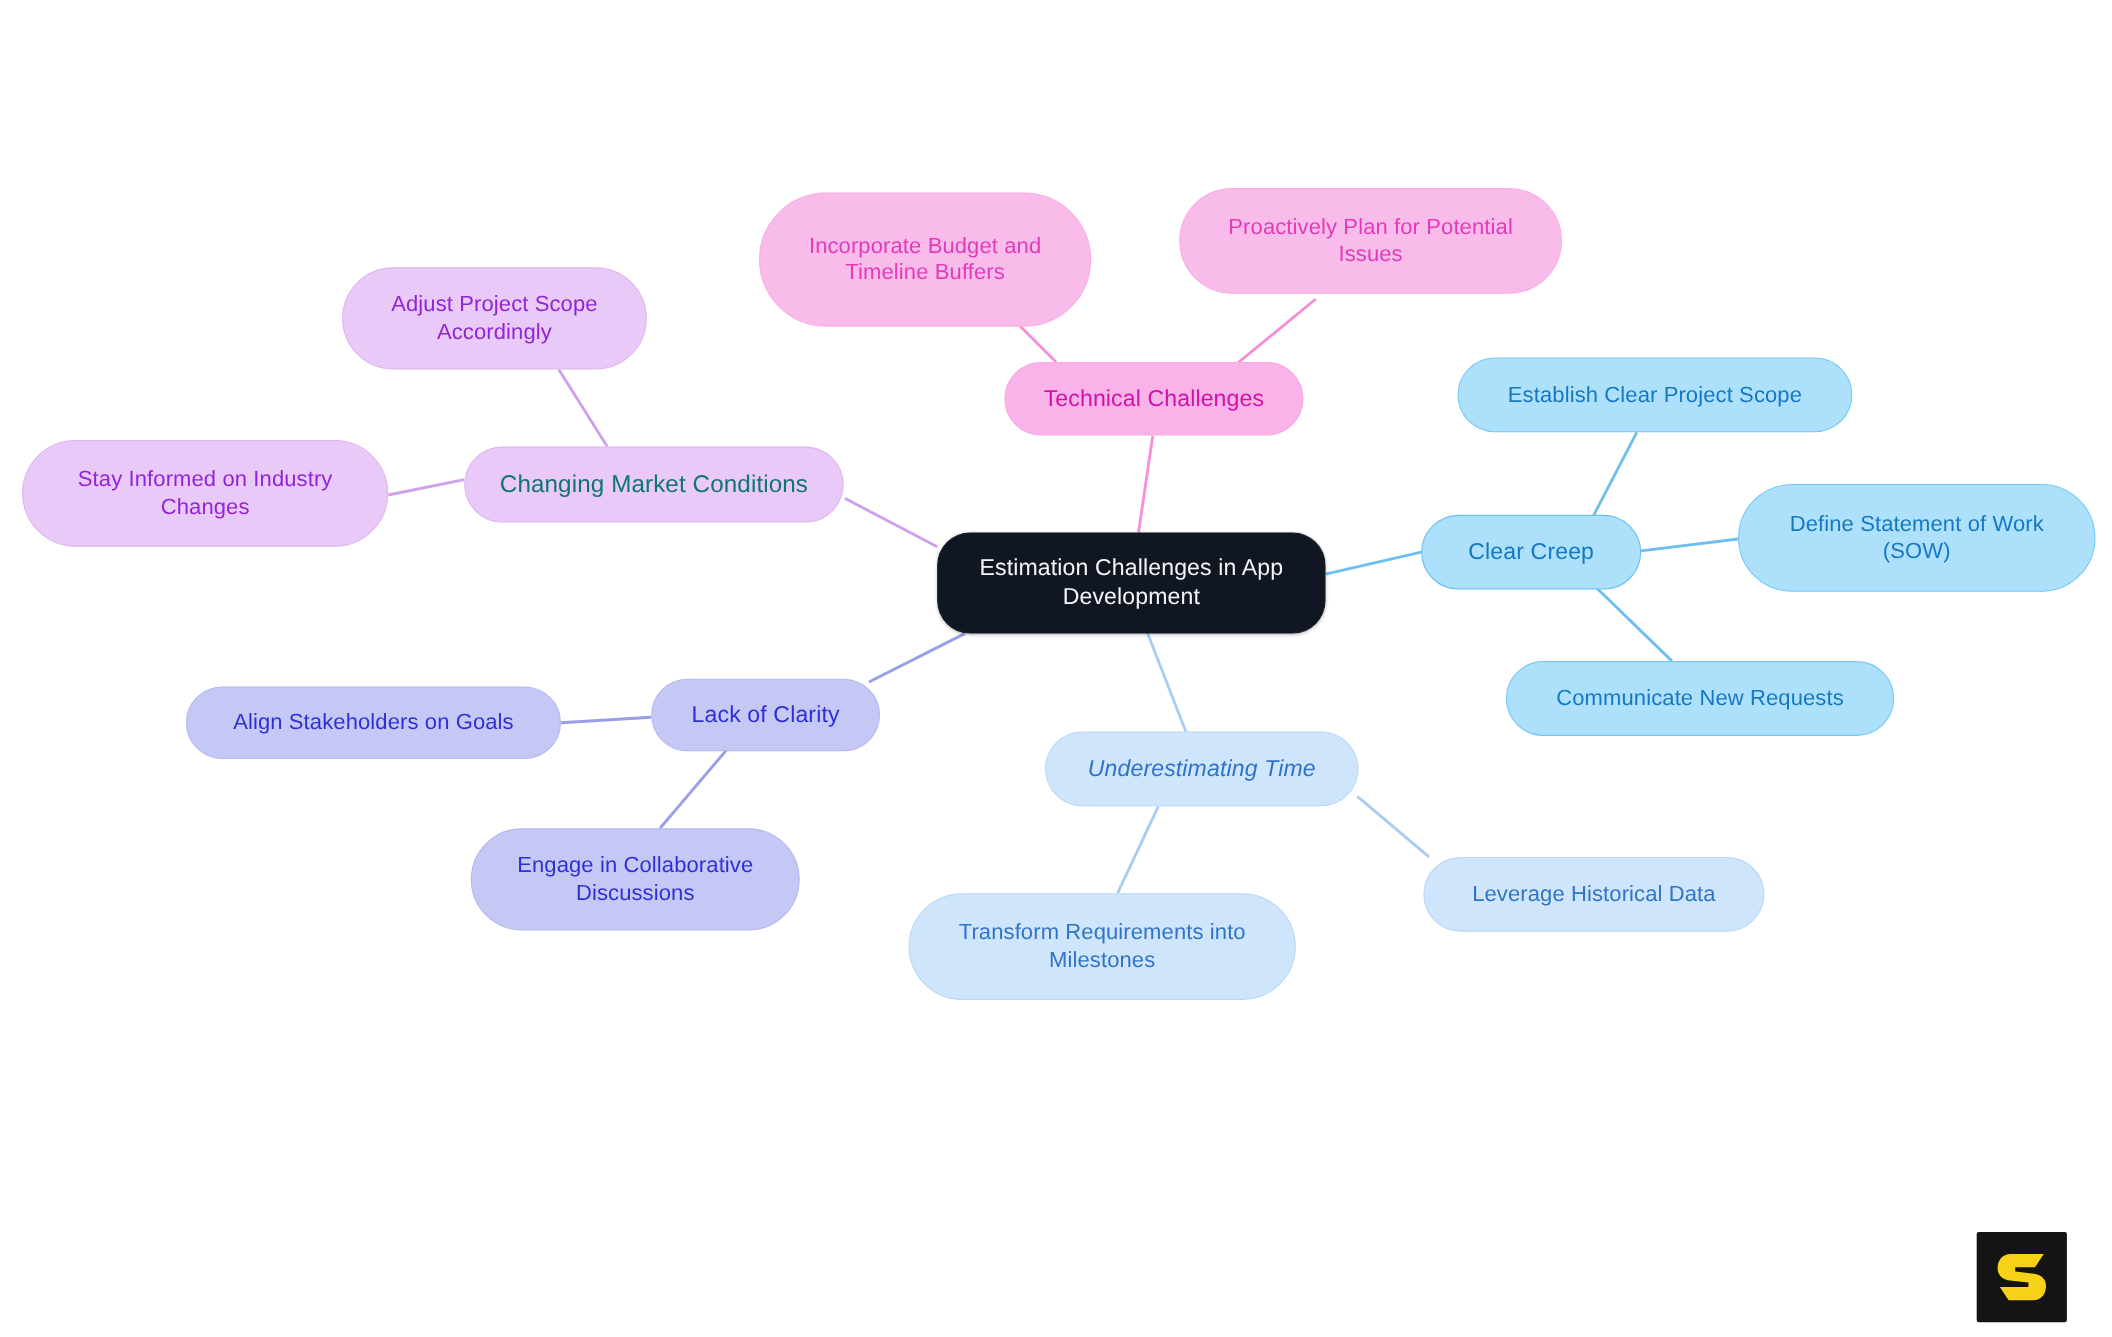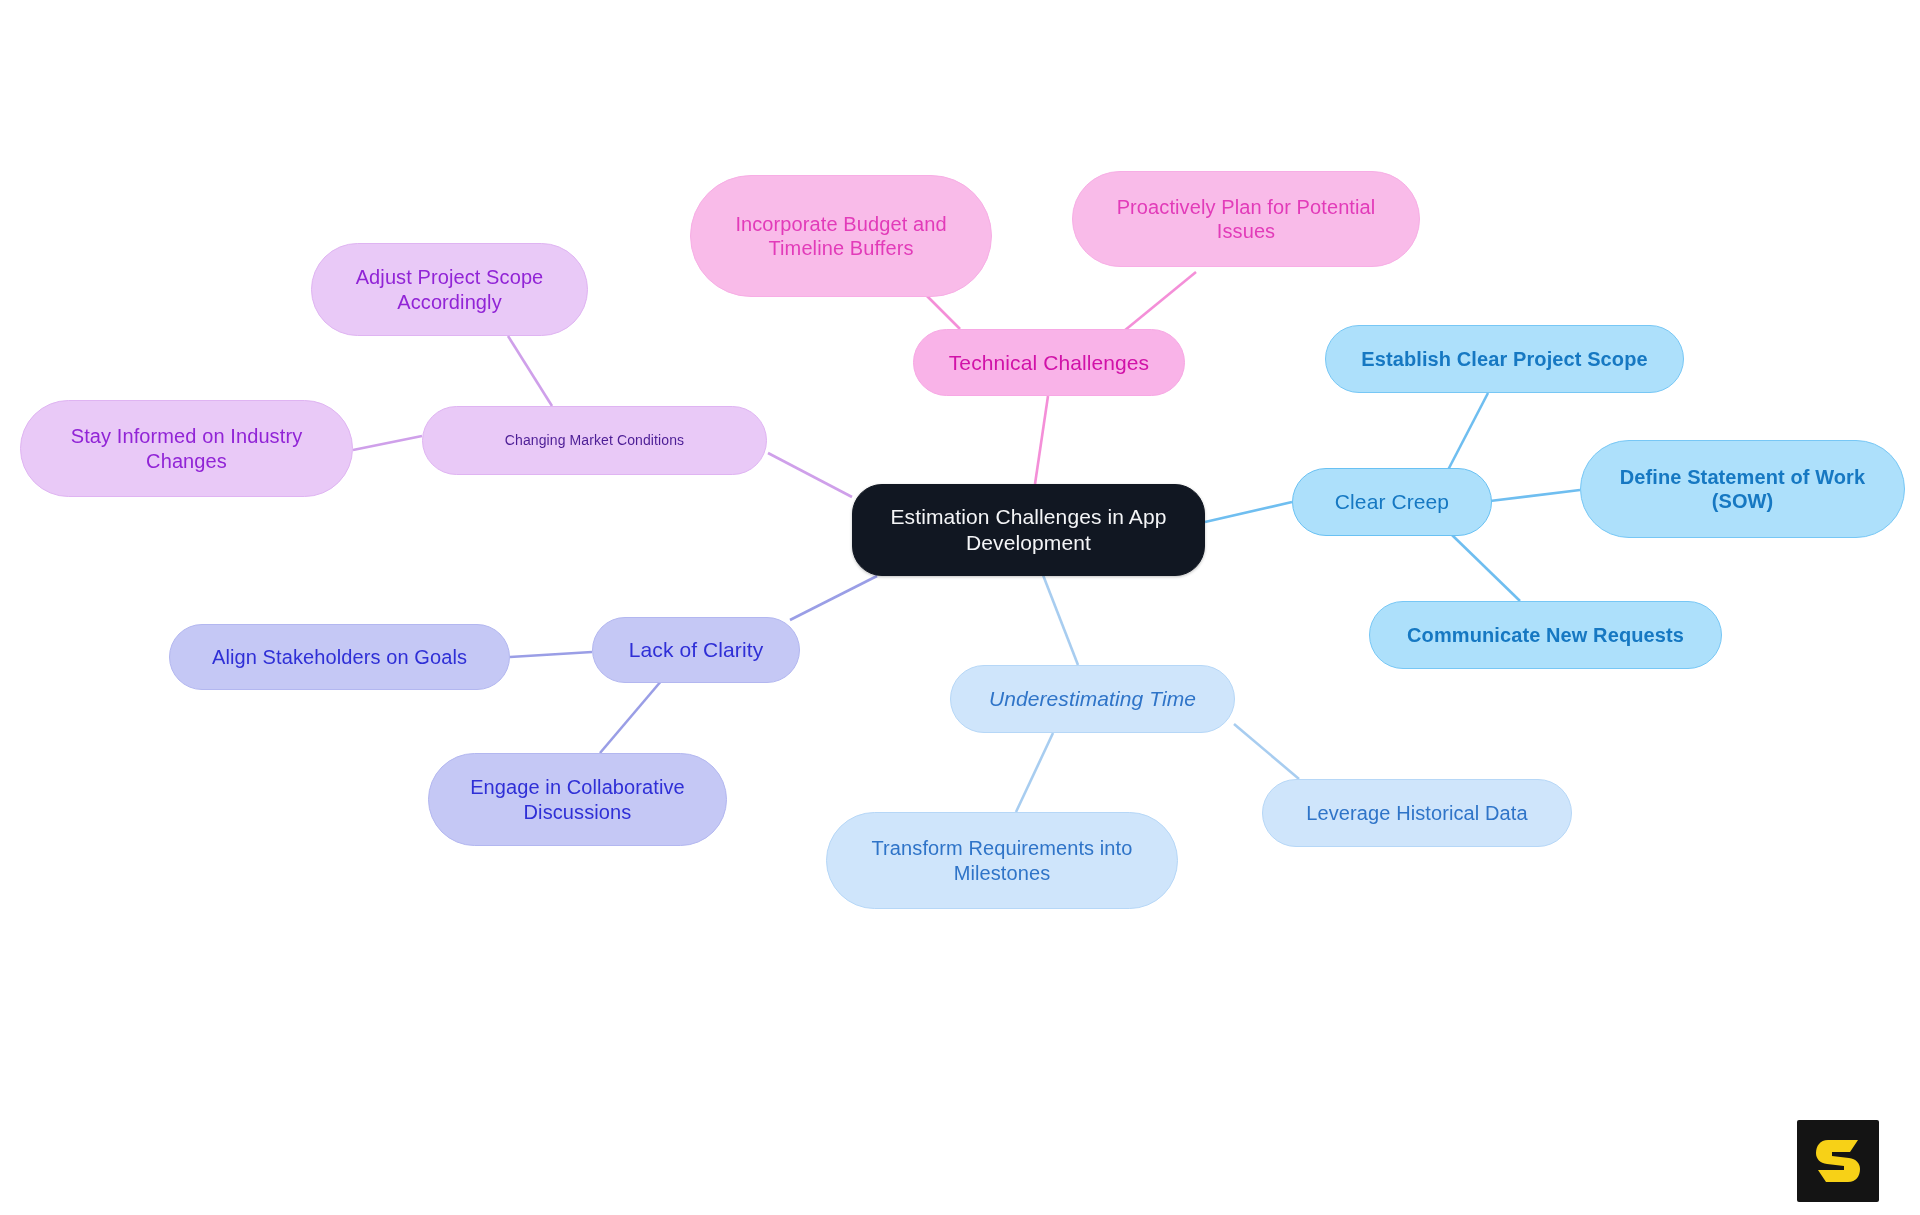--- a/index.html
+++ b/index.html
@@ -62,41 +62,40 @@
   }
   .node-violet {
     background: #e9c9f7;
     border: 1px solid #dfb4f2;
     color: #9124d6;
     font-size: 20px;
   }
   .node-violet-main {
     background: #e9c9f7;
     border: 1px solid #dfb4f2;
-    color: #4c1d95;
-    font-size: 14px;
+    color: #0f766e;
+    font-size: 22px;
   }
   .node-peri {
     background: #c5c8f5;
     border: 1px solid #b3b7f0;
     color: #2f2fd6;
     font-size: 20px;
   }
   .node-peri-main {
     background: #c5c8f5;
     border: 1px solid #b3b7f0;
     color: #2f2fd6;
     font-size: 21px;
   }
   .node-blue {
     background: #ade0fb;
     border: 1px solid #77c7f5;
     color: #1678c2;
     font-size: 20px;
-    font-weight: bold;
   }
   .node-blue-main {
     background: #ade0fb;
     border: 1px solid #69c1f3;
     color: #1678c2;
     font-size: 21px;
   }
   .node-blue-soft {
     background: #cfe5fb;
     border: 1px solid #b6d7f7;
@@ -186,21 +185,21 @@
   <div class="node node-blue" style="left:1580px; top:440px; width:325px; height:98px;">Define Statement of Work
 (SOW)</div>
 
   <div class="node node-blue" style="left:1369px; top:601px; width:353px; height:68px;">Communicate New Requests</div>
 
   <div class="node node-blue-soft-main" style="left:950px; top:665px; width:285px; height:68px;">Underestimating Time</div>
 
   <div class="node node-blue-soft" style="left:826px; top:812px; width:352px; height:97px;">Transform Requirements into
 Milestones</div>
 
-  <div class="node node-blue-soft" style="left:1262px; top:779px; width:310px; height:68px;text-align:center;">Leverage Historical Data</div>
+  <div class="node node-blue-soft" style="left:1294px; top:779px; width:310px; height:68px;text-align:center;">Leverage Historical Data</div>
 
   <div id="brand-logo" style="left:1797px; top:1120px; width:82px; height:82px;">
     <svg width="48" height="50" viewBox="0 0 48 50">
       <path d="M44 4 L14 4 C6 4 2 10 2 17 C2 23 6 27 13 28 L30 30 L30 34 L4 34 L12 46 L34 46 C42 46 46 40 46 33 C46 27 42 23 35 22 L18 20 L18 16 L36 16 Z" fill="#f7d117"></path>
     </svg>
   </div>
 
 </div>
 
 </body></html>

